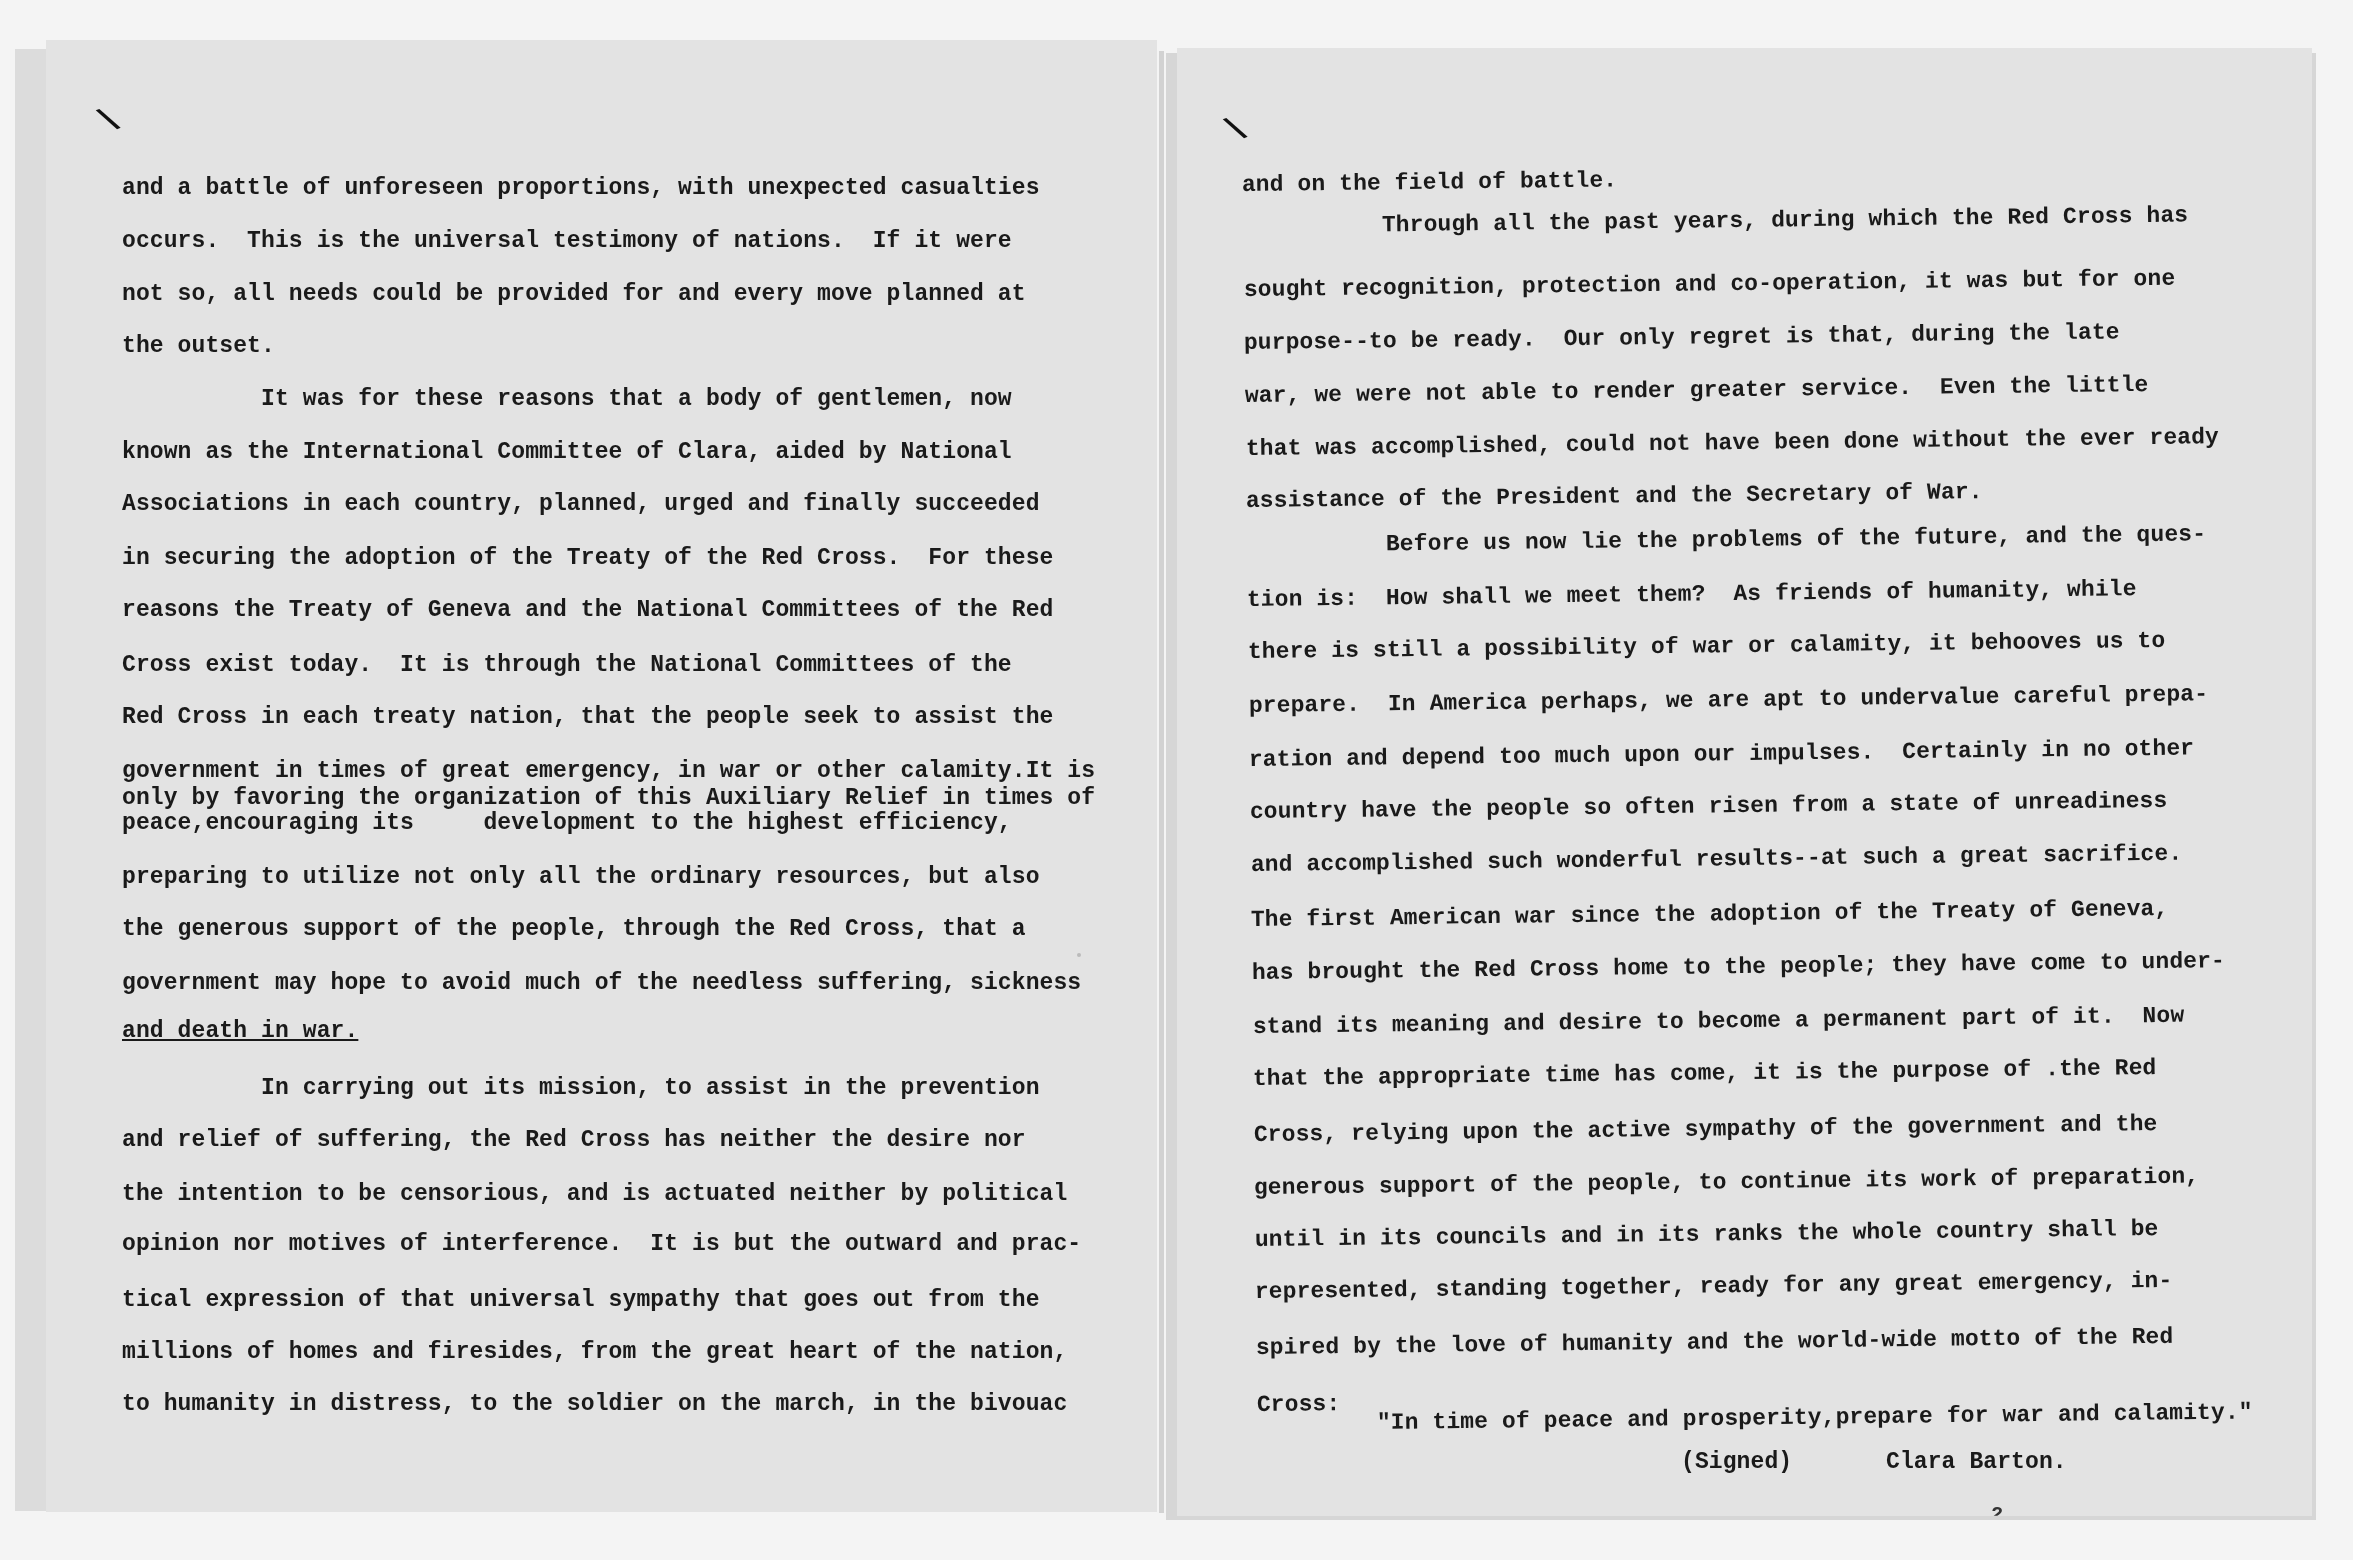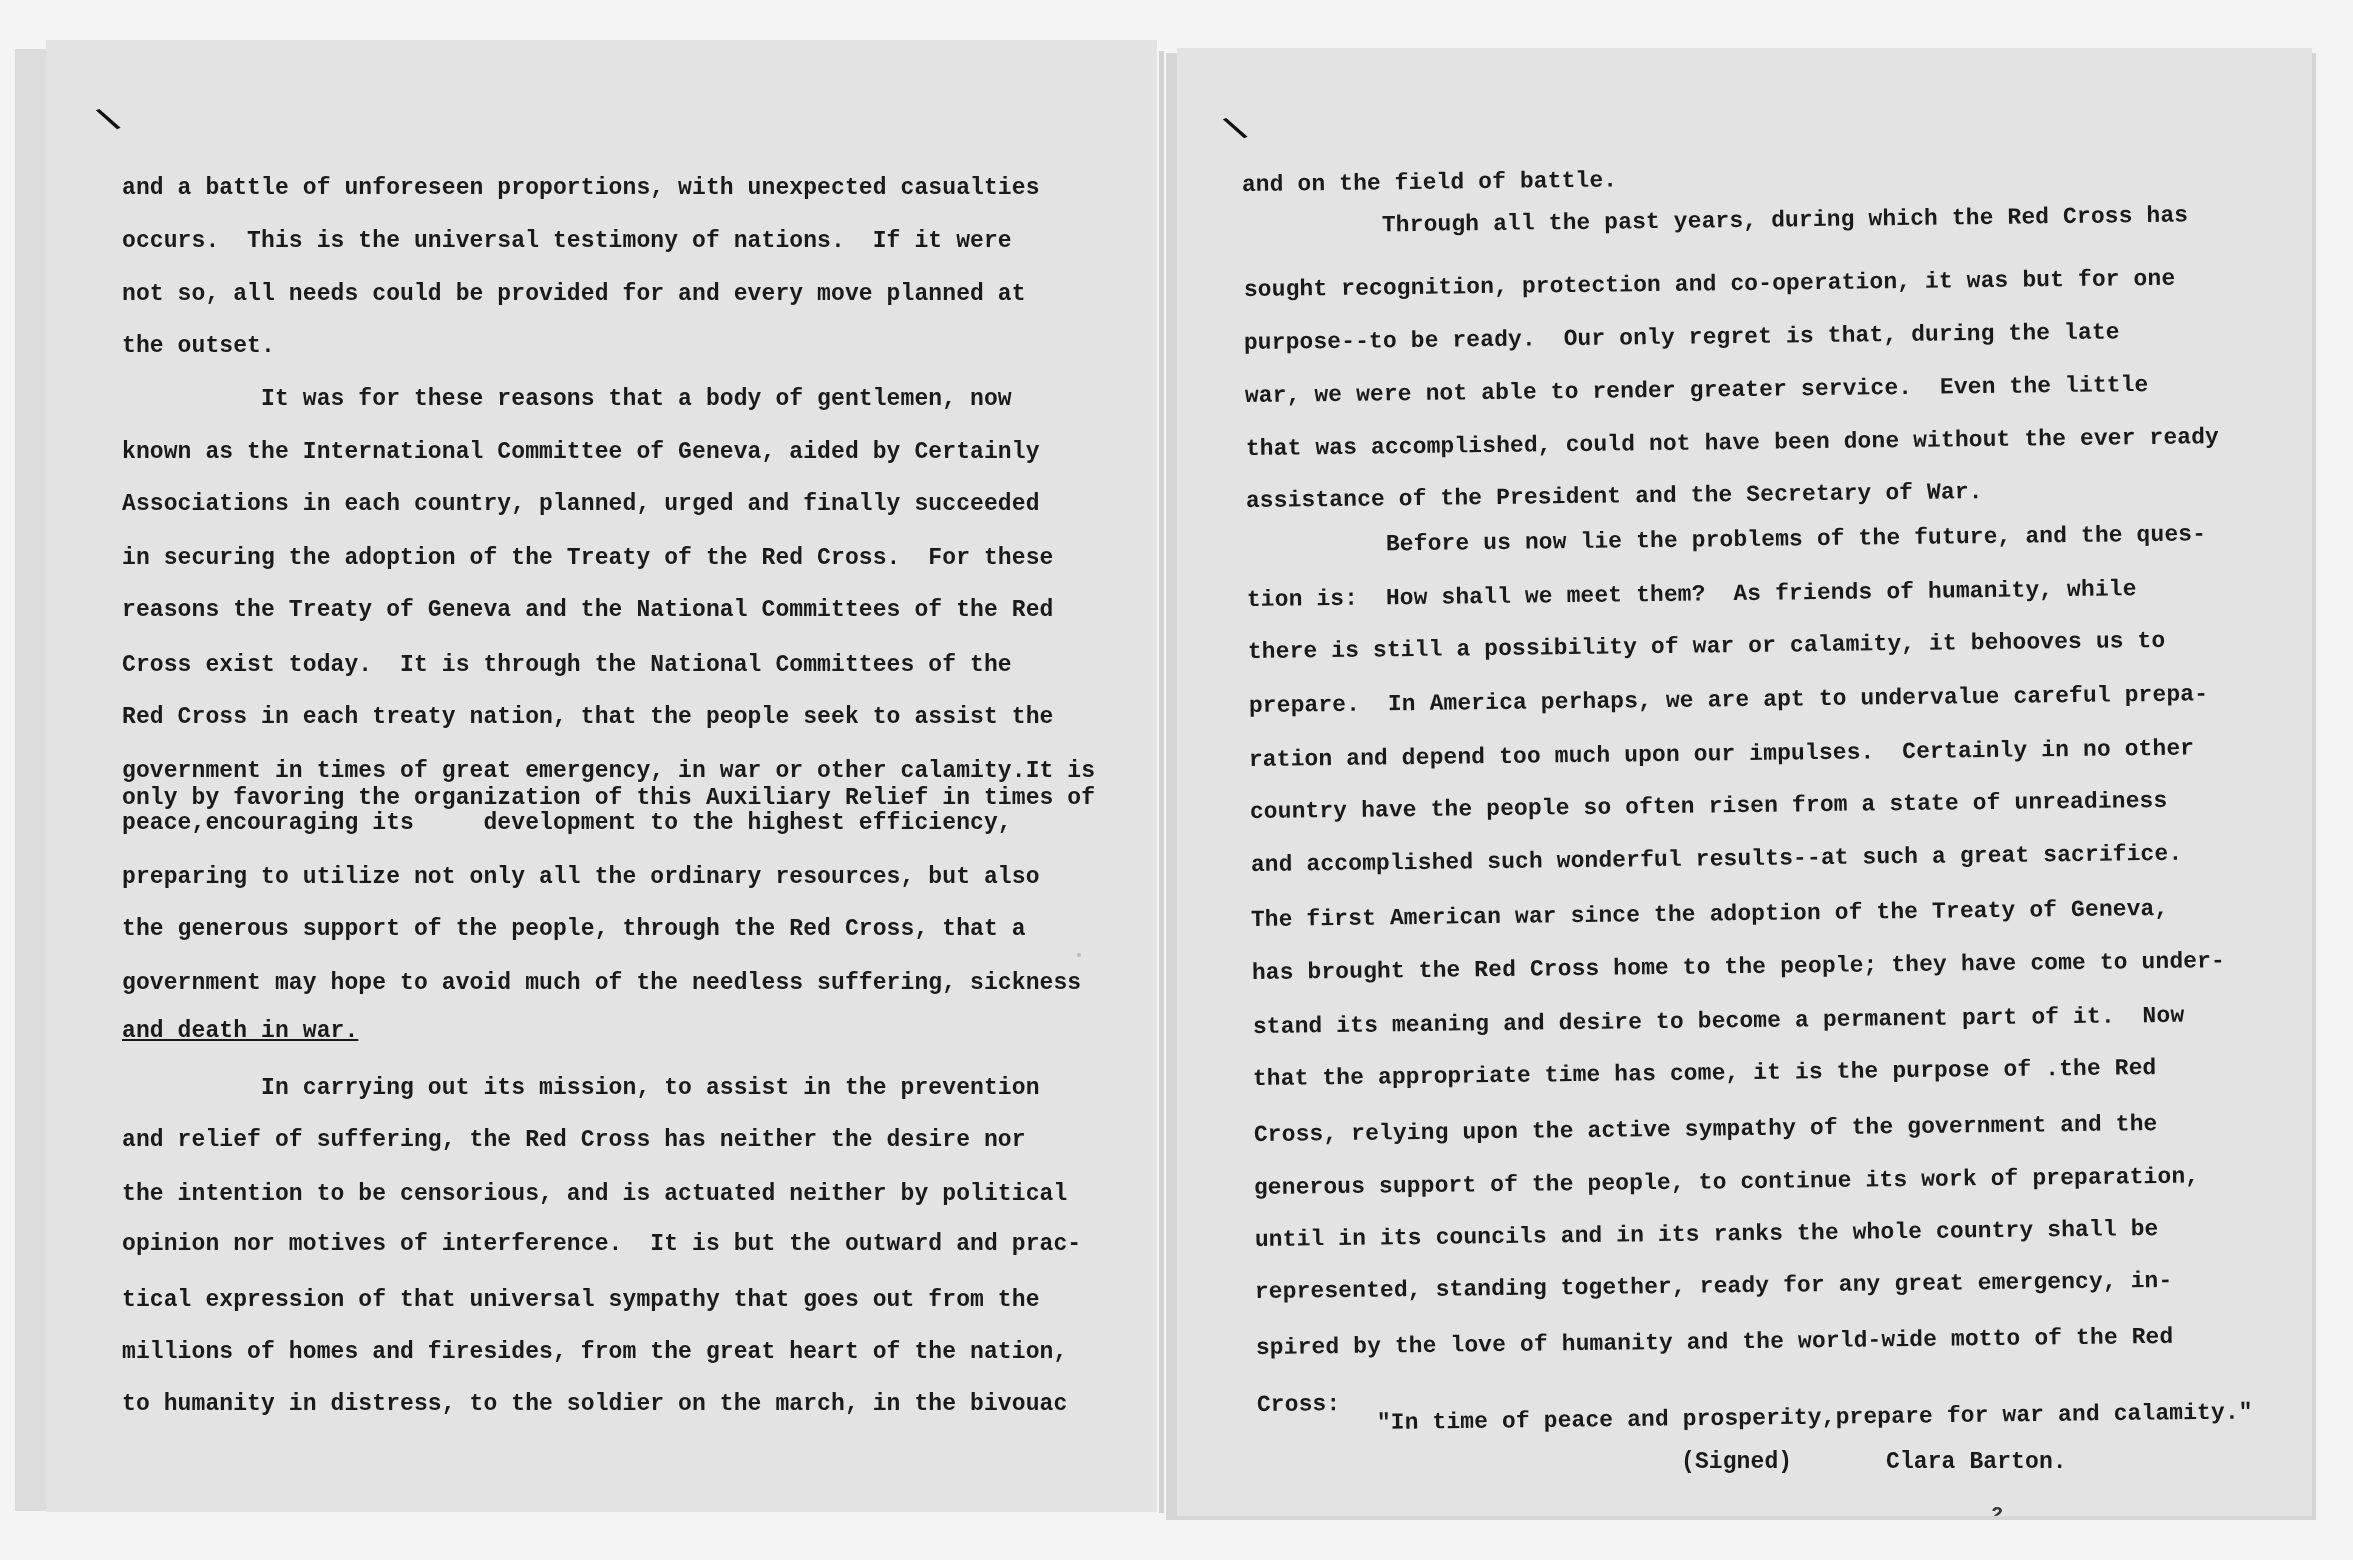--- a/index.html
+++ b/index.html
@@ -47,21 +47,21 @@
 
 <div class="sheet under" style="left:14.6px; top:49px; width:1121px; height:1462px;"></div>
 <div class="sheet" style="left:46px; top:40px; width:1111px; height:1472px;">
   <div class="mark" style="left:53px; top:63px;">\</div>
   <div class="page-text" id="left-text">
       <div class="line" style="left: 76px; top: 137px;">and a battle of unforeseen proportions, with unexpected casualties</div>
       <div class="line" style="left: 76px; top: 190px;">occurs.  This is the universal testimony of nations.  If it were</div>
       <div class="line" style="left: 76px; top: 243px;">not so, all needs could be provided for and every move planned at</div>
       <div class="line" style="left: 76px; top: 295px;">the outset.</div>
       <div class="line" style="left: 76px; top: 348px;">          It was for these reasons that a body of gentlemen, now</div>
-      <div class="line" style="left: 76px; top: 401px;">known as the International Committee of Geneva, aided by Certainly</div>
+      <div class="line" style="left: 76px; top: 401px;">known as the International Committee of Clara, aided by National</div>
       <div class="line" style="left: 76px; top: 453px; text-align: right;">Associations in each country, planned, urged and finally succeeded</div>
       <div class="line" style="left: 76px; top: 507px;">in securing the adoption of the Treaty of the Red Cross.  For these</div>
       <div class="line" style="left: 76px; top: 559px;">reasons the Treaty of Geneva and the National Committees of the Red</div>
       <div class="line" style="left: 76px; top: 614px;">Cross exist today.  It is through the National Committees of the</div>
       <div class="line" style="left: 76px; top: 666px;">Red Cross in each treaty nation, that the people seek to assist the</div>
       <div class="line" style="left: 76px; top: 720px;">government in times of great emergency, in war or other calamity.It is</div>
       <div class="line" style="left: 76px; top: 747px;">only by favoring the organization of this Auxiliary Relief in times of</div>
       <div class="line" style="left: 76px; top: 772px;">peace,encouraging its     development to the highest efficiency,</div>
       <div class="line" style="left: 76px; top: 826px; text-align: right;">preparing to utilize not only all the ordinary resources, but also</div>
       <div class="line" style="left: 76px; top: 878px;">the generous support of the people, through the Red Cross, that a</div>

